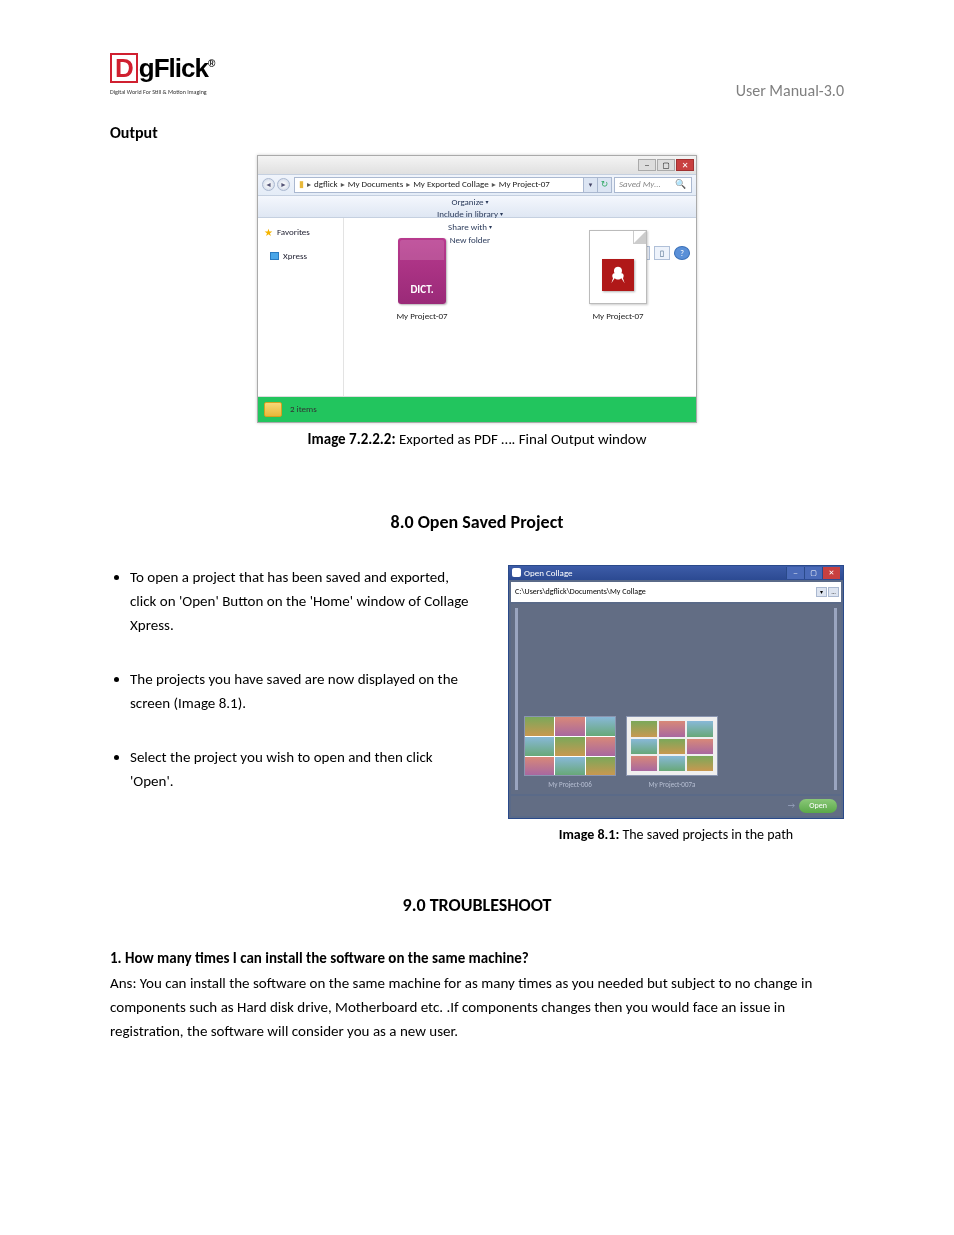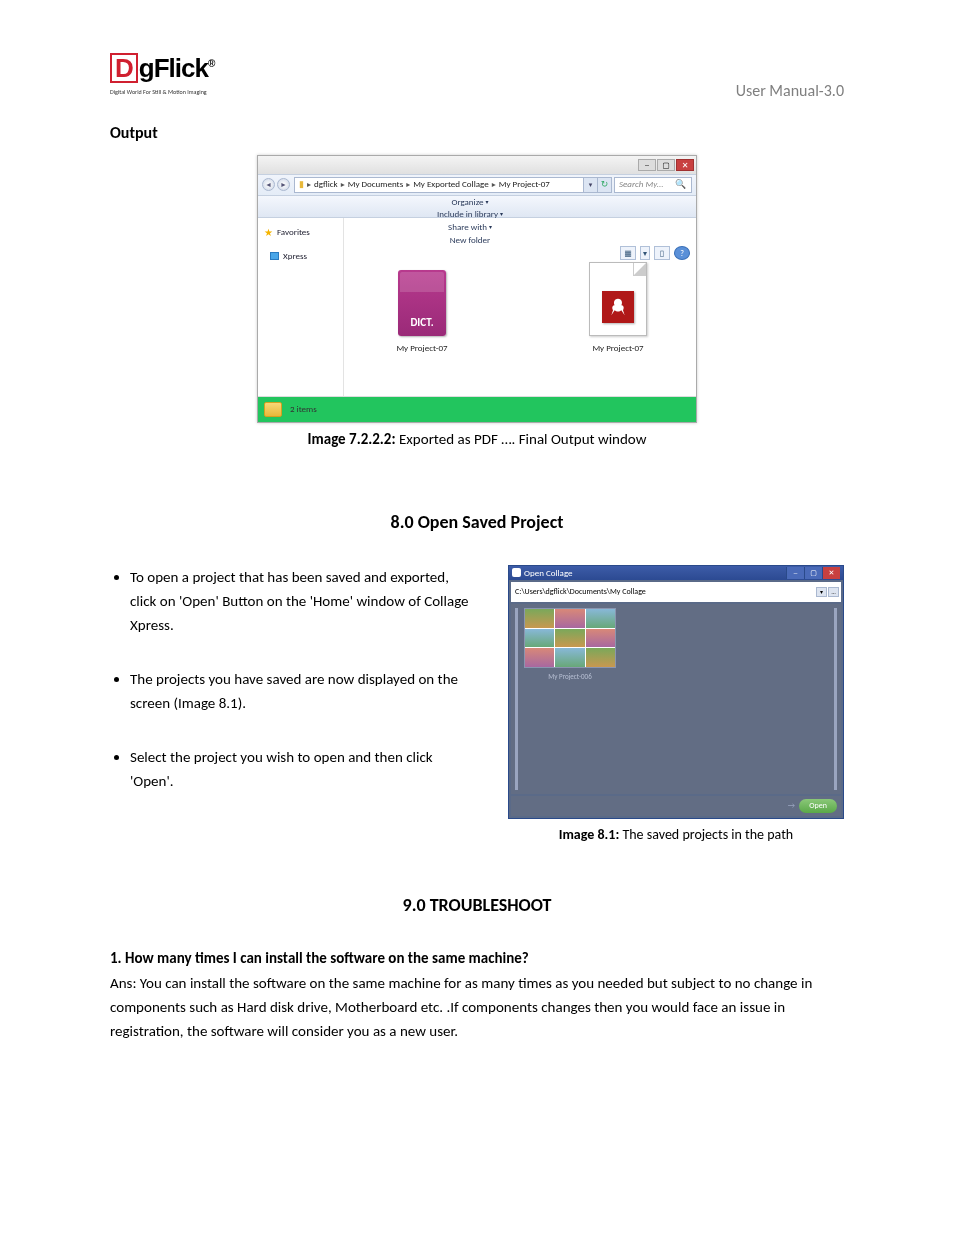--- a/index.html
+++ b/index.html
@@ -173,21 +173,20 @@
     font-size: 9px;
   }
   .sb-item { display:flex; align-items:center; gap:4px; padding:2px 2px; color:#223;}
   .star { color:#f5b400; font-size:10px;}
   .deskicon { width:9px;height:8px;background:#4aa6e8;display:inline-block;border:1px solid #2a7ac0;}
   .explorer-files {
     flex:1;
     display: flex;
     padding: 8px 10px;
     gap: 60px;
-    align-items: center;
   }
   .file-col { flex:1; display:flex; flex-direction:column; align-items:center;}
   .file-thumb {
     width: 58px; height: 78px;
     display:flex;align-items:flex-end;justify-content:center;
     margin-bottom: 6px;
   }
   .dict-icon {
     width: 48px; height: 66px;
     background: linear-gradient(#b83a8e,#9a2a78);
@@ -302,21 +301,21 @@
   .oc-body {
     height: 190px;
     margin: 0 2px 2px 2px;
     background:#626d84;
     padding: 4px;
     display:flex;
     gap:6px;
     position:relative;
   }
   .oc-side { width:3px;background:#9aa5c0;}
-  .oc-grid { display:flex; gap:10px; align-items:flex-start;}
+  .oc-grid { display:flex; gap:10px; align-items:flex-end;}
   .oc-thumb { width:92px; display:flex;flex-direction:column;align-items:center;}
   .oc-collage {
     width:92px;height:60px;
     border:1px solid #8a95b0;
     display:grid;
     grid-template-columns: repeat(3,1fr);
     grid-template-rows: repeat(3,1fr);
     gap:1px;
     background:#fff;
   }
@@ -382,21 +381,21 @@
         <span class="addr-sep">▸</span>
       <span>My Documents</span>
         <span class="addr-sep">▸</span>
       <span>My Exported Collage</span>
         <span class="addr-sep">▸</span>
       <span>My Project-07</span>
     </div>
     <div class="addr-drop">▾</div>
     <div class="refresh-btn">↻</div>
     <div class="search-box">
-      <span>Search My...</span>
+      <span>Saved My...</span>
       <span class="mag">🔍</span>
     </div>
   </div>
   <div class="explorer-toolbar">
     <span class="tb-item">
         <span>Organize</span> 
         <span class="tb-drop">▾</span>
       </span>
     <span class="tb-item">
         <span>Include in library</span> 
@@ -496,20 +495,34 @@
                 <div class="cell c"></div>
               <div class="cell c"></div>
                 <div class="cell a"></div>
                 <div class="cell b"></div>
               <div class="cell b"></div>
                 <div class="cell c"></div>
                 <div class="cell a"></div>
             </div>
             <div class="oc-thumb-label">My Project-006</div>
           </div>
+          <div class="oc-thumb">
+            <div class="oc-collage white">
+              <div class="cell a"></div>
+                <div class="cell b"></div>
+                <div class="cell c"></div>
+              <div class="cell c"></div>
+                <div class="cell a"></div>
+                <div class="cell b"></div>
+              <div class="cell b"></div>
+                <div class="cell c"></div>
+                <div class="cell a"></div>
+            </div>
+            <div class="oc-thumb-label">My Project-007a</div>
+          </div>
         </div>
         <div class="oc-side" style="margin-left:auto;"></div>
       </div>
       <div class="oc-bottom">
         <span class="oc-arrow">→</span>
         <span class="oc-open-btn">Open</span>
       </div>
     </div>
     <div class="caption2">
       <b>Image 8.1:</b><span> The saved projects in the path</span>

